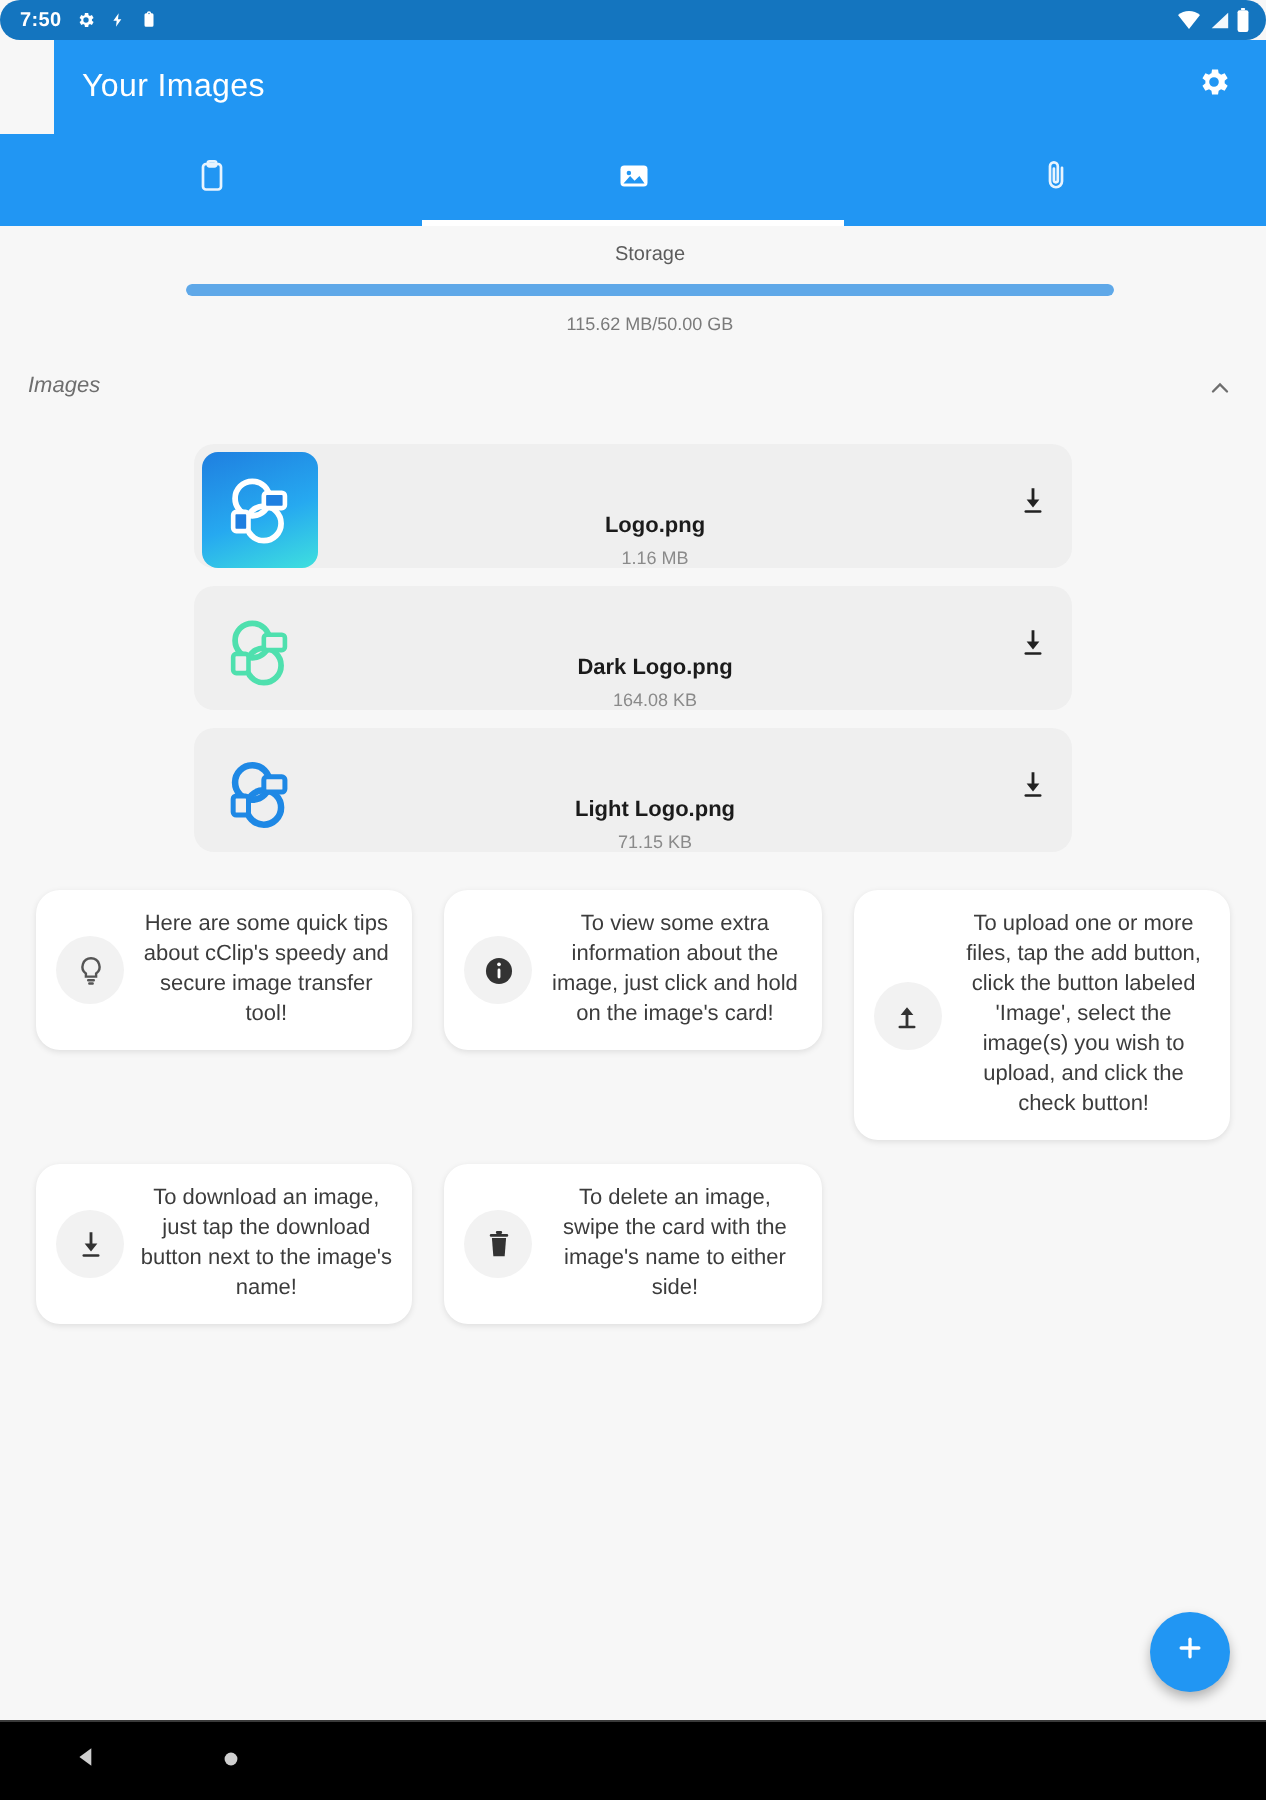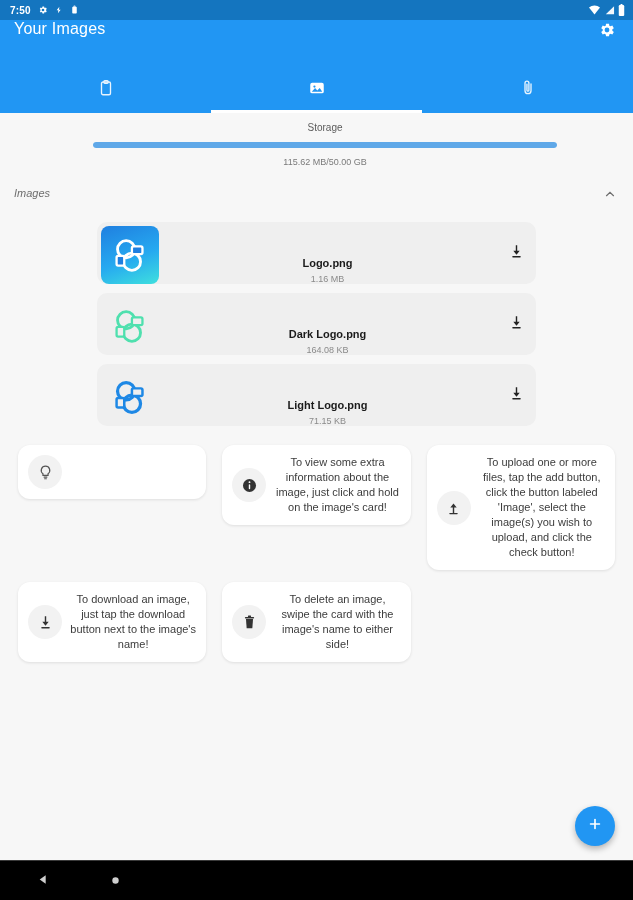--- a/index.html
+++ b/index.html
@@ -8,33 +8,33 @@
     font-family: "Liberation Sans", sans-serif;
     background: #f7f7f7;
     overflow: hidden;
   }
   .screen { position: relative; width: 633px; height: 900px; background: #f7f7f7; display: flex; flex-direction: column; }
 
   
   .statusbar {
     height: 20px; background: #1475bf; color: #fff;
     display: flex; align-items: center; padding: 0 8px 0 10px;
-    font-size: 10px; font-weight: bold; flex: 0 0 auto;
+    font-size: 10px; font-weight: bold; flex: 0 0 auto; border-radius: 10px;
   }
   .sb-time { letter-spacing: .2px; margin-right: 7px; }
   .sb-icons-left { display: flex; align-items: center; gap: 7px; }
   .sb-spacer { flex: 1; }
   .sb-icons-right { display: flex; align-items: center; gap: 3px; }
   .sb-icons-left svg, .sb-icons-right svg { display: block; }
 
   
   .appbar {
     background: #2196f3; color: #fff; flex: 0 0 auto;
     padding: 0 14px; height: 47px;
-    display: flex; align-items: flex-start; justify-content: space-between;
+    display: flex; align-items: center; justify-content: space-between; margin-left: 27px;
   }
   .app-title { font-size: 16px; letter-spacing: .2px; }
   .gear-btn { width: 24px; height: 24px; display: flex; align-items: center; justify-content: center; cursor: pointer; }
 
   
   .tabs { background: #2196f3; height: 46px; display: flex; flex: 0 0 auto; }
   .tab {
     flex: 1; display: flex; align-items: center; justify-content: center;
     position: relative; cursor: pointer;
   }
@@ -305,20 +305,21 @@
     <div class="tips-grid">
 
       <div class="tip">
         <div class="tip-inner">
           <span class="tip-icon">
             <svg width="17" height="17" viewBox="0 0 24 24" fill="none" stroke="#555" stroke-width="1.7" stroke-linecap="round">
                 <path d="M12 3a6 6 0 00-3.6 10.8V16h7.2v-2.2A6 6 0 0012 3z"></path>
                 <path d="M10 18.5h4M10.8 20.8h2.4"></path>
               </svg>
           </span>
+          <span class="tip-text">Here are some quick tips about cClip's speedy and secure image transfer tool!</span>
         </div>
       </div>
 
       <div class="tip">
         <div class="tip-inner">
           <span class="tip-icon">
             <svg width="17" height="17" viewBox="0 0 24 24" fill="#333">
                 <circle cx="12" cy="12" r="9.2"></circle>
                 <rect x="11" y="10.3" width="2" height="7" fill="#fff" rx="1"></rect>
                 <circle cx="12" cy="7.3" r="1.3" fill="#fff"></circle>

